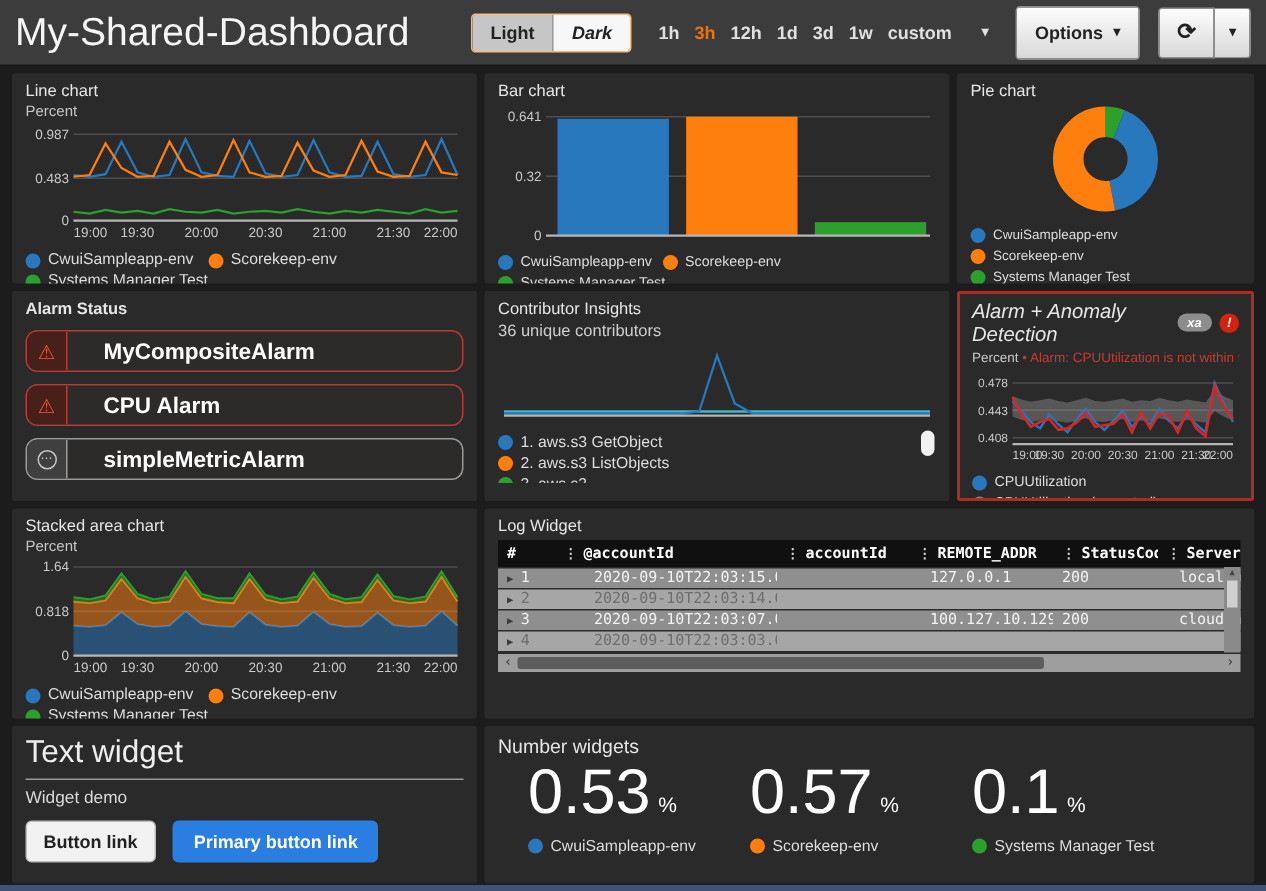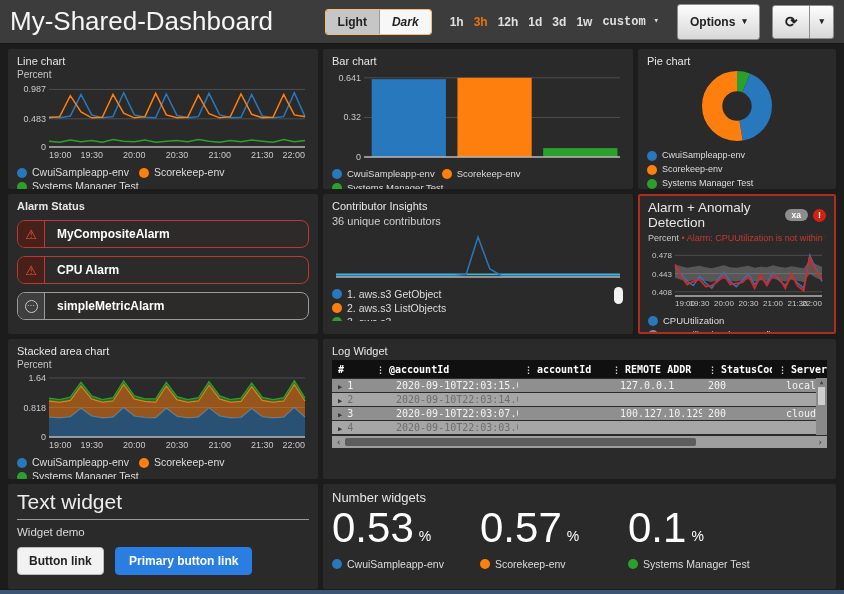--- a/index.html
+++ b/index.html
@@ -17,21 +17,21 @@
   .seg { display:flex; border-radius:3px; overflow:hidden; border:1px solid #fdba74; }
   .seg button {
     border:none; padding:5px 12px; font-family:inherit; font-size:12px; font-weight:bold;
     color:#222; cursor:pointer;
   }
   .seg .seg-light { background:#c6c6c6; border-right:1px solid #9a9a9a; }
   .seg .seg-dark  { background:#f7f7f7;font-style:italic; }
   .ranges { display:flex; align-items:center; gap:10px; margin:0 6px; }
   .ranges a { font-size:12px; font-weight:bold; color:#e0e0e0; cursor:pointer; text-decoration:none; }
   .ranges a.active { color:#ec7211; }
-  .ranges .custom { display:inline-flex; align-items:center; gap:8px;font-family:Liberation Mono, monospace; }
+  .ranges .custom { display:inline-flex; align-items:center; gap:20px; }
   .caret { font-size:9px; color:inherit; line-height:1; }
   .btn {
     background:linear-gradient(#fdfdfd,#d8d8d8); border:1px solid #8d8d8d; border-radius:3px;
     color:#222; font-family:inherit; font-weight:bold; font-size:12px; padding:10px 12px;
     display:inline-flex; align-items:center; gap:7px; cursor:pointer;
   }
   .split { display:flex; }
   .split .btn:first-child { border-radius:3px 0 0 3px; }
   .split .btn:last-child  { border-radius:0 3px 3px 0; border-left:none; padding:6px 9px; }
   .refresh-glyph { font-size:15px; font-weight:bold; line-height:12px; }
@@ -53,30 +53,30 @@
   .dot { width:10px; height:10px; border-radius:50%; display:inline-block; margin-right:5px; flex:0 0 auto; }
   
   .alarm-row { display:flex; align-items:stretch; height:28px; margin-top:8px; border:1px solid #b93a32;
                border-radius:8px; overflow:hidden; cursor:pointer; background:#2d2b2a; }
   .alarm-ic { width:27px; display:flex; align-items:center; justify-content:center;
               background:#48201a; border-right:1px solid #b93a32; color:#f4573b; font-size:13px; }
   .alarm-row.insufficient { border-color:#9a9a9a; }
   .alarm-row.insufficient .alarm-ic { background:#3f3f3f; border-right-color:#9a9a9a; color:#c9c9c9; }
   .circ { width:13px; height:13px; border:1.5px solid #c9c9c9; border-radius:50%;
           font-size:8px; line-height:10px; text-align:center; color:#c9c9c9; }
-  .alarm-name { display:flex; align-items:center; padding-left:12px; font-size:12px; font-weight:bold; color:#fff; }
+  .alarm-name { display:flex; align-items:center; padding-left:24px; font-size:15px; font-weight:bold; color:#fff; }
   
   .sub { font-size:11px; color:#cfcfcf; margin:3px 0 2px; }
   .clegend { max-height:34px; overflow:hidden; display:block; margin-top:2px; }
   .clegend .litem { display:flex; line-height:14px; font-size:10.5px; color:#ddd; }
   .scrollpill { position:absolute; right:10px; bottom:30px; width:9px; height:17px;
                 background:#f2f2f2; border-radius:5px; cursor:grab; }
   
   .widget.alarmed { border:2px solid #b02c20; padding:4px 8px; }
-  .anom-head { display:flex; align-items:center; gap:5px; }
+  .anom-head { display:flex; align-items:center; gap:5px;font-style:italic; }
   .anom-head .wtitle { flex:1; margin:0; font-size:13.5px; }
   .pill { background:#8d8d8d; color:#fff; font-size:8.5px; font-weight:bold;
           border-radius:8px; padding:2px 7px; line-height:1; }
   .bang { width:13px; height:13px; background:#d62011; color:#fff; border-radius:50%;
           font-size:9px; font-weight:bold; text-align:center; line-height:13px; }
   .alarm-line { font-size:9px; white-space:nowrap; overflow:hidden; margin:3px 0 1px; }
   .alarm-line .pfx { color:#c9c9c9; }
   .alarm-line .red { color:#c83a2e; }
   
   .log-table { margin-top:3px; font-family:"DejaVu Sans Mono", monospace; font-size:10px; position:relative; }
@@ -99,21 +99,21 @@
   .hspace { flex:1; }
   
   .tw-title { margin:0 0 6px 0; font-size:21px; font-weight:400; color:#ededed;
               border-bottom:1px solid #9a9a9a; padding-bottom:5px; }
   .tw-body { font-size:11.5px; color:#d9d9d9; margin:0 0 9px 0; }
   .btn-link { background:#f2f2f2; color:#222; border:1px solid #bbb; border-radius:4px;
               font-family:inherit; font-size:12px; font-weight:bold; padding:6px 11px; margin-right:7px; cursor:pointer; }
   .btn-primary { background:#2a7de1; color:#fff; border:1px solid #2a7de1; border-radius:4px;
               font-family:inherit; font-size:12px; font-weight:bold; padding:6px 13px; cursor:pointer; }
   
-  .numrow { display:flex; margin-top:4px; }
+  .numrow { display:flex; margin-top:4px;margin-left:20px; }
   .numitem { width:148px; }
   .numval { display:flex; align-items:flex-end; color:#fff; }
   .big { font-size:42px; line-height:38px; font-weight:400; }
   .unit { font-size:14px; margin:0 0 3px 5px; }
   .numitem .litem { margin-top:11px; font-size:10.5px; color:#ddd; }
   
   .bottom-strip { position:absolute; left:0; right:0; bottom:0; height:4px; background:#3d5574; }
 </style>
 </head>
 <body>

